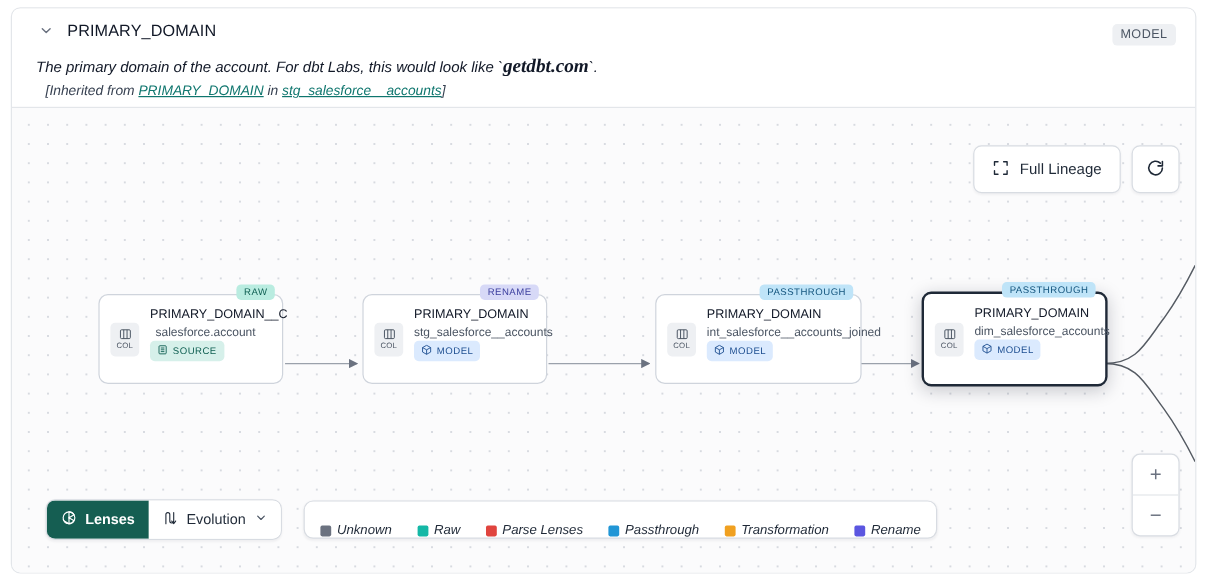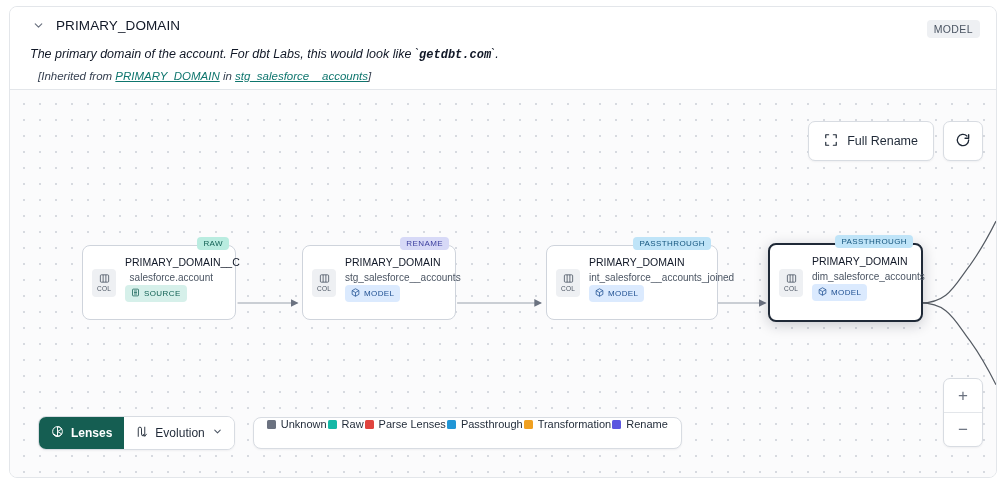--- a/index.html
+++ b/index.html
@@ -69,24 +69,24 @@
   }
   .hdr-desc {
     position: absolute;
     left: 20px; top: 40px;
     font-size: 12.5px;
     font-style: italic;
     color: #111827;
     white-space: nowrap;
   }
   .hdr-desc code {
-    font-family: Liberation Mono, monospace;
+    font-family: Liberation Serif, serif;
     font-style: italic;
     font-weight: bold;
-    font-size: 12px;
+    font-size: 16px;
   }
   .hdr-inherit {
     position: absolute;
     left: 28px; top: 63px;
     font-size: 11.5px;
     font-style: italic;
     color: #374151;
     white-space: nowrap;
   }
   .hdr-inherit a {
@@ -259,28 +259,29 @@
   .evo-btn {
     height: 100%;
     display: flex; align-items: center; gap: 7px;
     padding: 0 11px;
     font-size: 12px;
     color: #1f2937;
     background: #ffffff;
   }
   .legend {
     display: flex;
-    align-items: flex-start;
-    gap: 1px;
+    align-items: flex-end;
+    gap: 21px;
     background: #ffffff;
     border: 1px solid #d8dce2;
     border-radius: 8px;
     height: 30px;
     padding: 0 13px;
     box-shadow: 0 1px 2px rgba(16,24,40,.05);
+    font-style: italic;
   }
   .legend-item {
     display: flex; align-items: center; gap: 5px;
     font-size: 11px;
     color: #1f2937;
     white-space: nowrap;
   }
   .legend-sw {
     width: 9px; height: 9px; border-radius: 1.5px;
     display: inline-block;
@@ -332,21 +333,21 @@
       <div class="tr-controls">
         <div class="btn-white">
           <span>
             <svg width="14" height="14" viewBox="0 0 24 24" fill="none" stroke="#1f2937" stroke-width="2" stroke-linecap="round" stroke-linejoin="round">
               <polyline points="3 8 3 3 8 3"></polyline>
                 <polyline points="16 3 21 3 21 8"></polyline>
               <polyline points="21 16 21 21 16 21"></polyline>
                 <polyline points="8 21 3 21 3 16"></polyline>
             </svg>
           </span>
-          <span>Full Rename</span>
+          <span>Full Lineage</span>
         </div>
         <div class="btn-white btn-icon-only">
           <span>
             <svg width="16" height="16" viewBox="0 0 24 24" fill="none" stroke="#1f2937" stroke-width="2" stroke-linecap="round" stroke-linejoin="round">
               <path d="M20.5 12a8.5 8.5 0 1 1-2.6-6.1"></path>
                 <polyline points="20.5 4 20.5 9.4 15.1 9.4"></polyline>
             </svg>
           </span>
         </div>
       </div>

